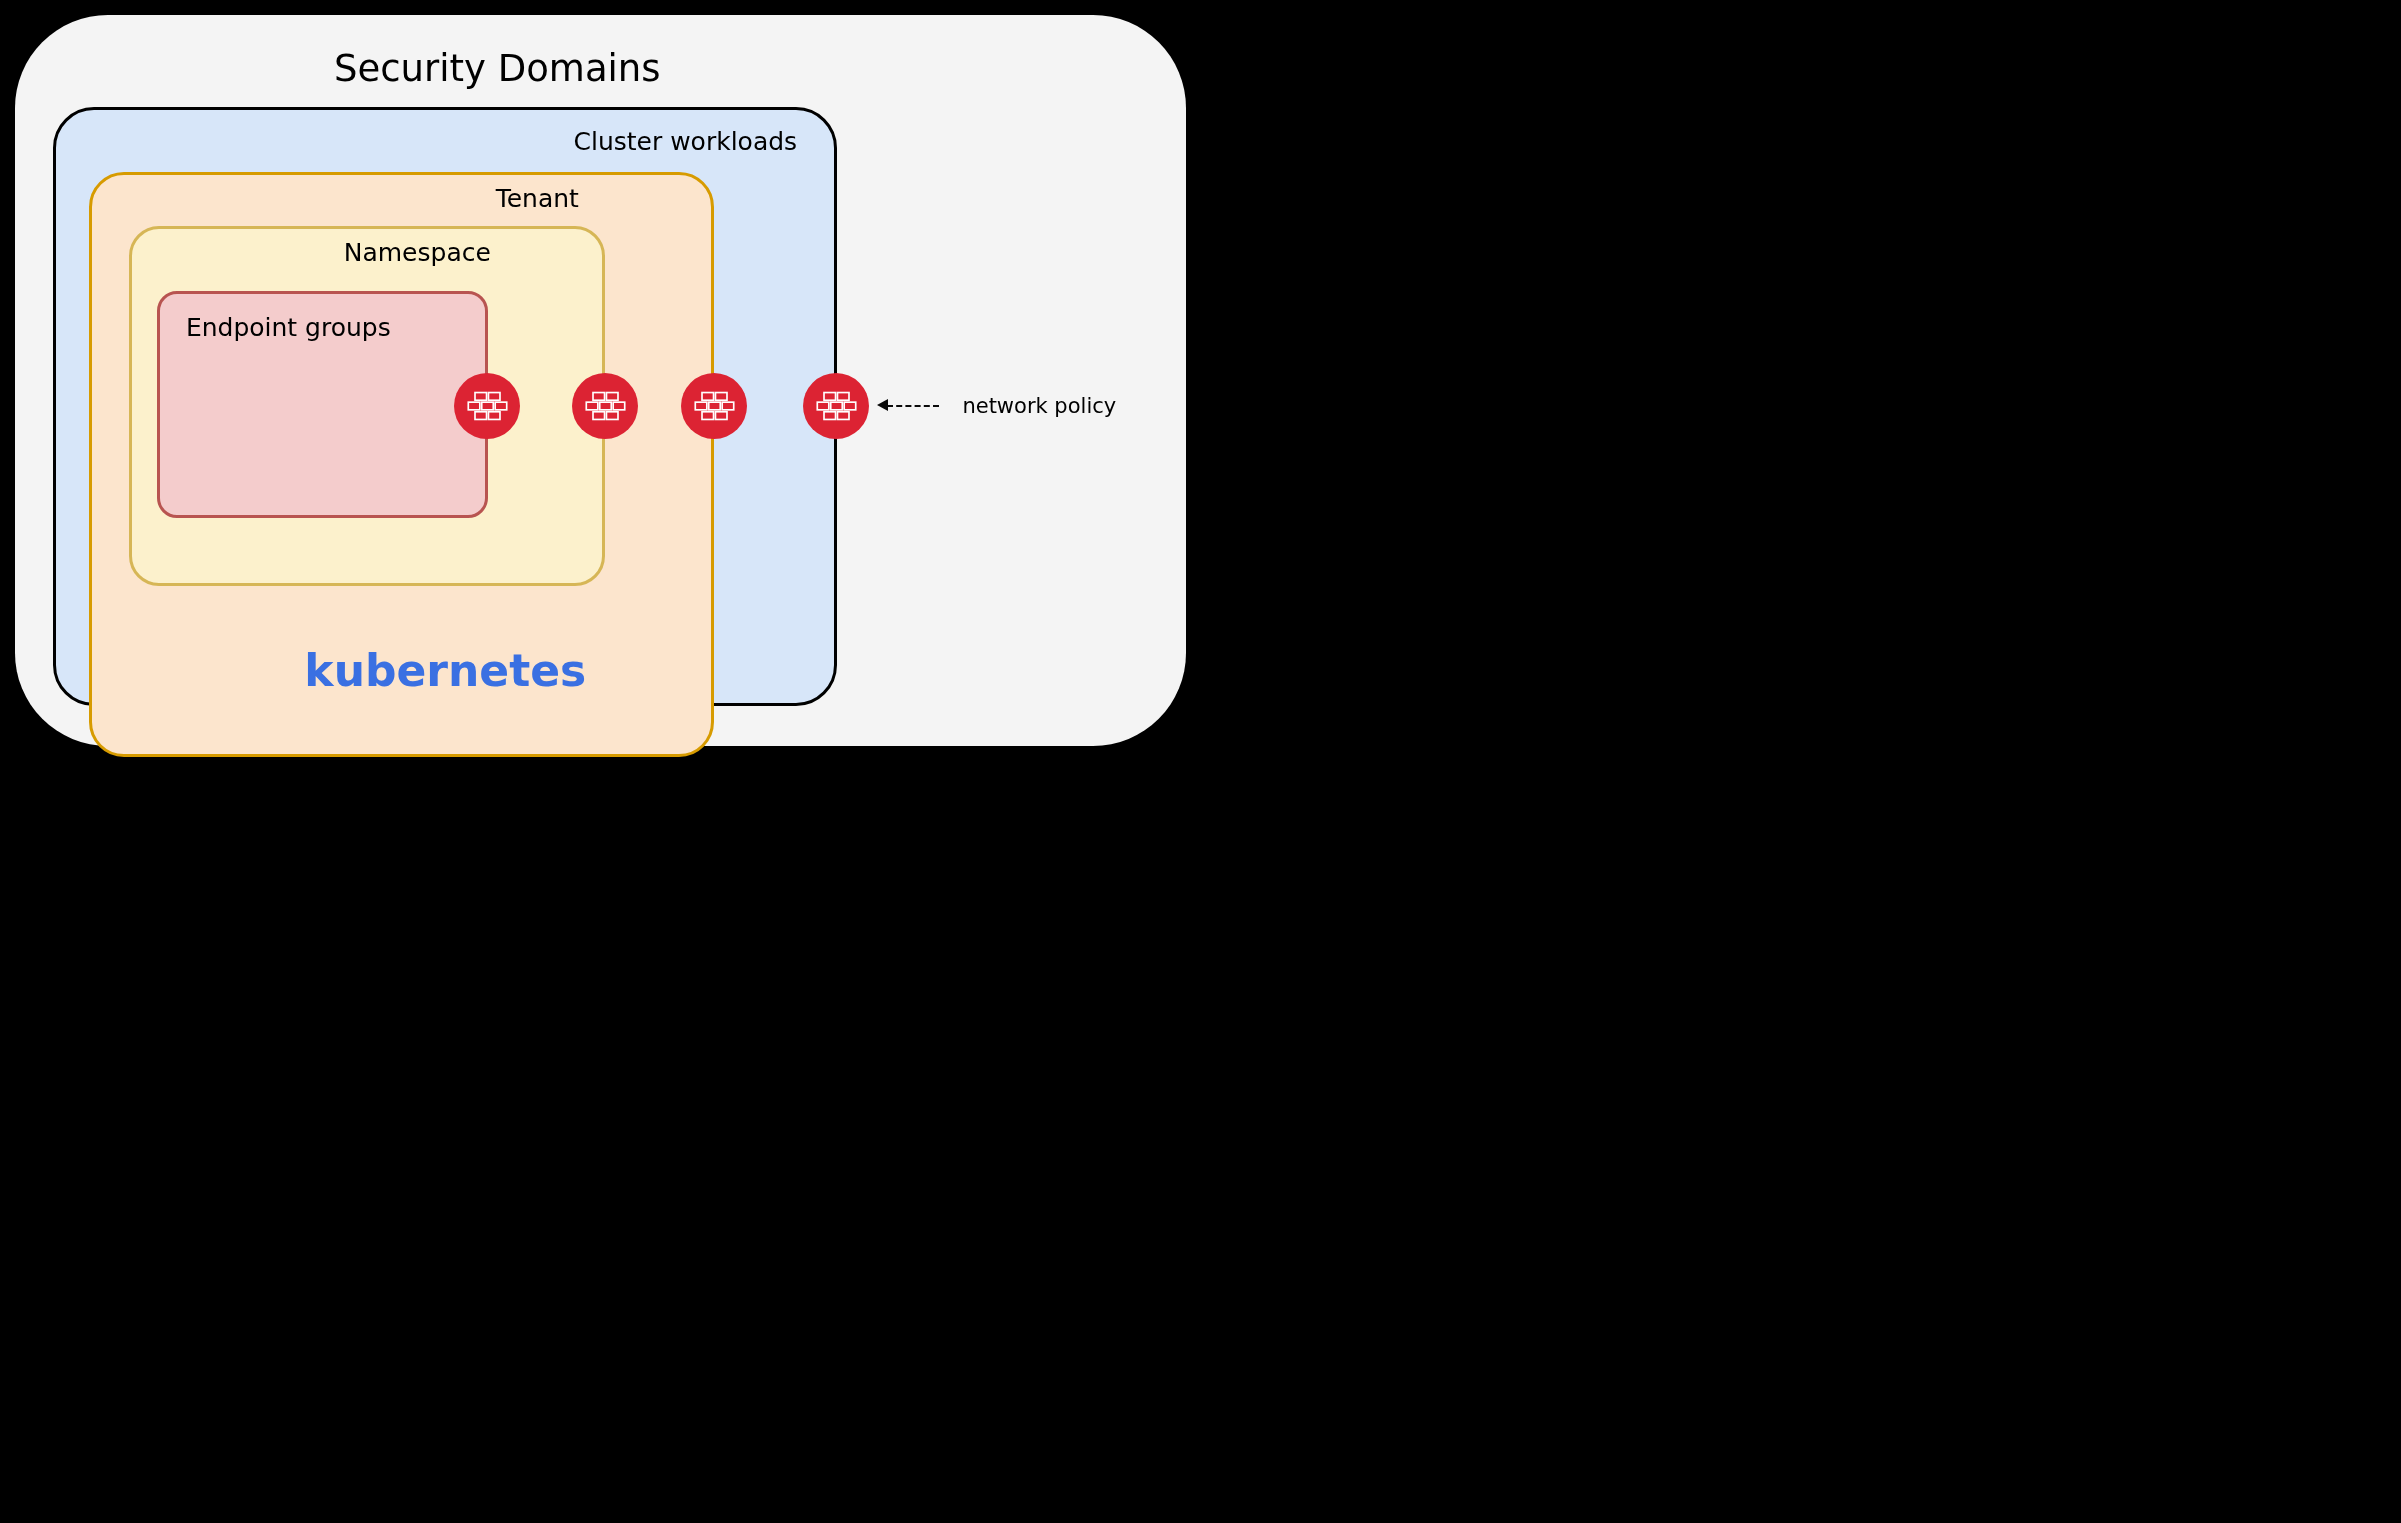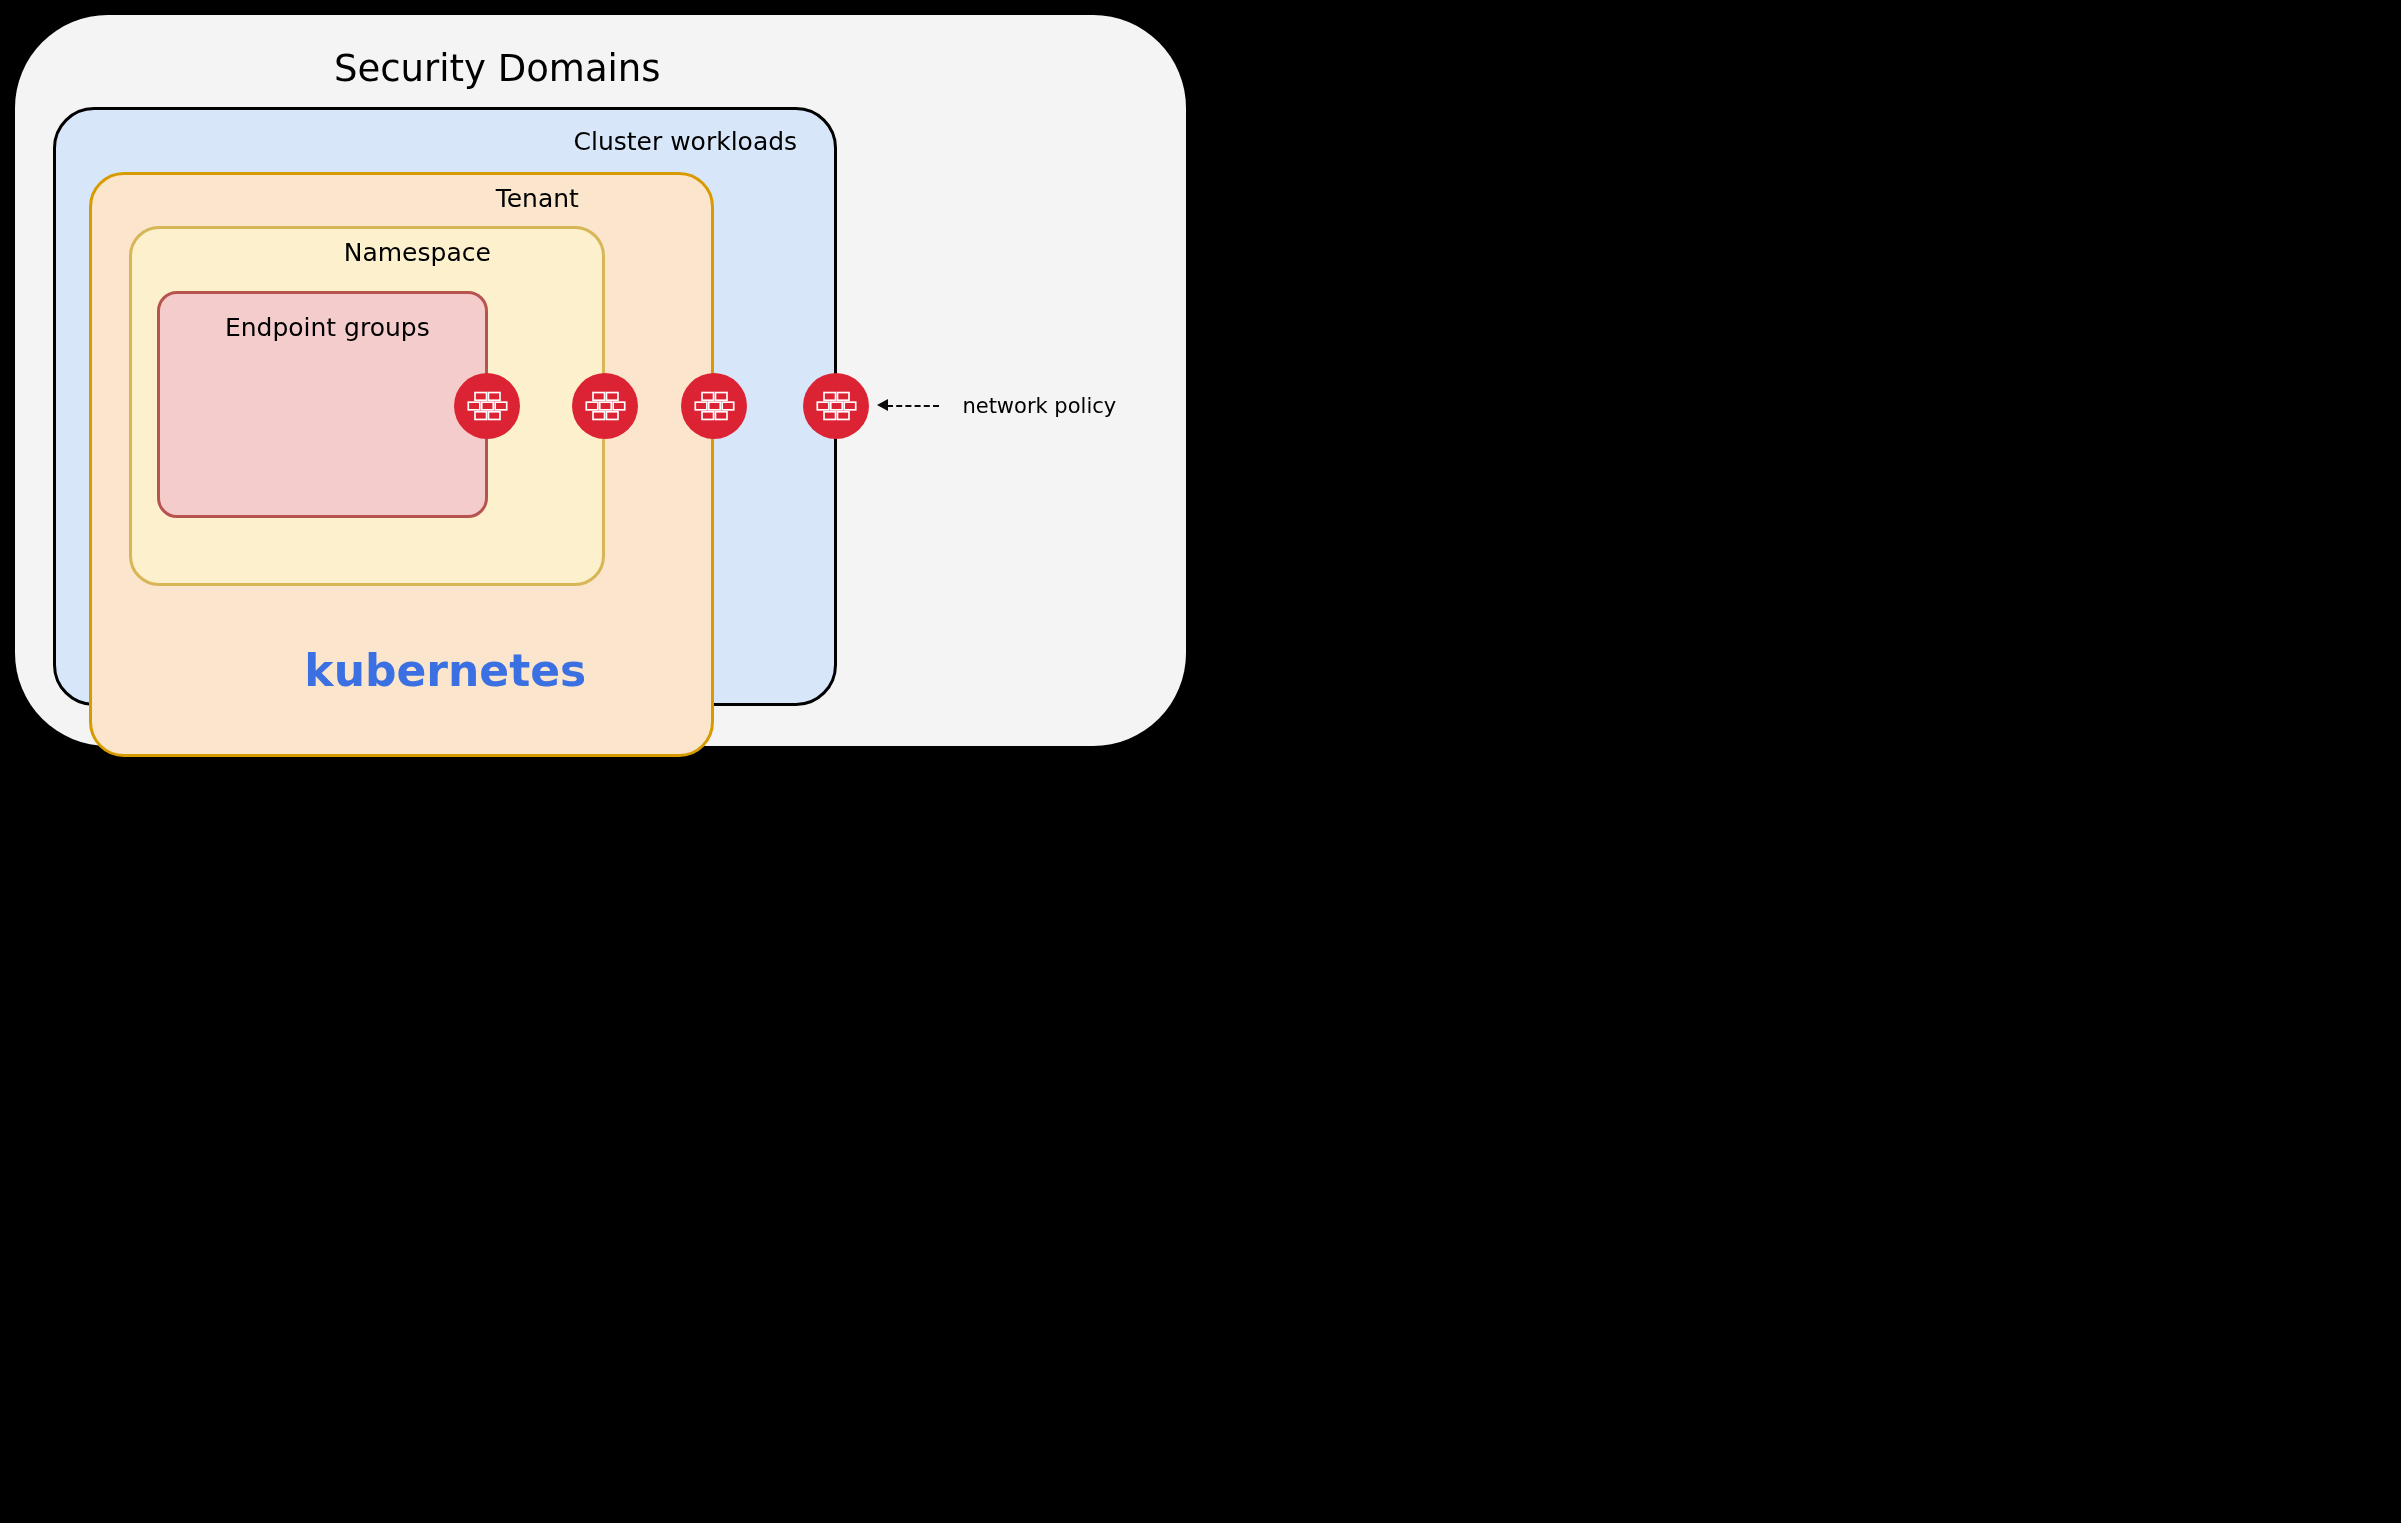--- a/index.html
+++ b/index.html
@@ -62,21 +62,20 @@
   .endpoint-box {
     left: 24.6px; top: 62px;
     width: 331px; height: 227px;
     background: var(--endpoint_fill, #f4cccc);
     border: 3.3px solid var(--endpoint_border, #b85450);
     border-radius: 20px;
   }
   .endpoint-label {
     left: 26px; top: 33px;
     transform: translateY(-50%);
-    margin-left: 39px;
   }
   .kubernetes-wordmark {
     position: absolute;
     left: 50%; top: 560px;
     transform: translate(-50%, -50%);
     font-size: 44px;
     font-weight: bold;
     color: var(--kubernetes_blue, #3a70e2);
     white-space: nowrap;
   }

